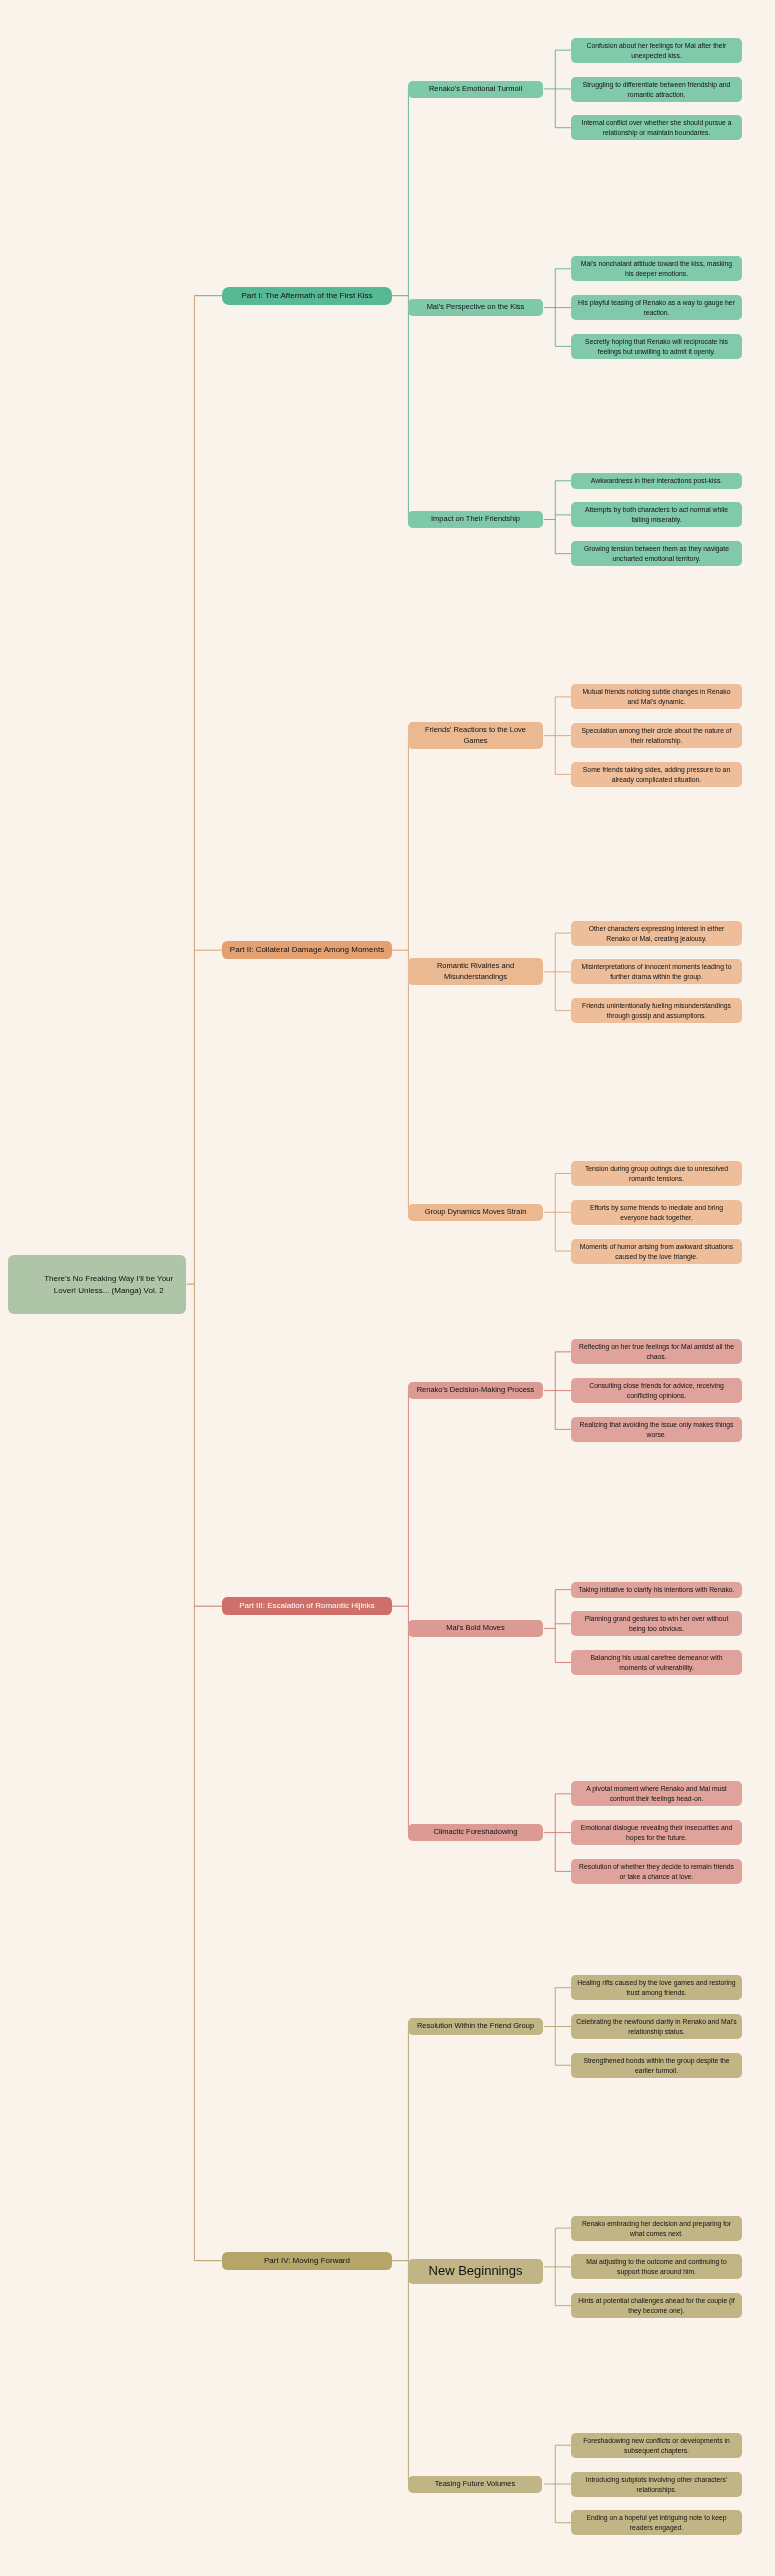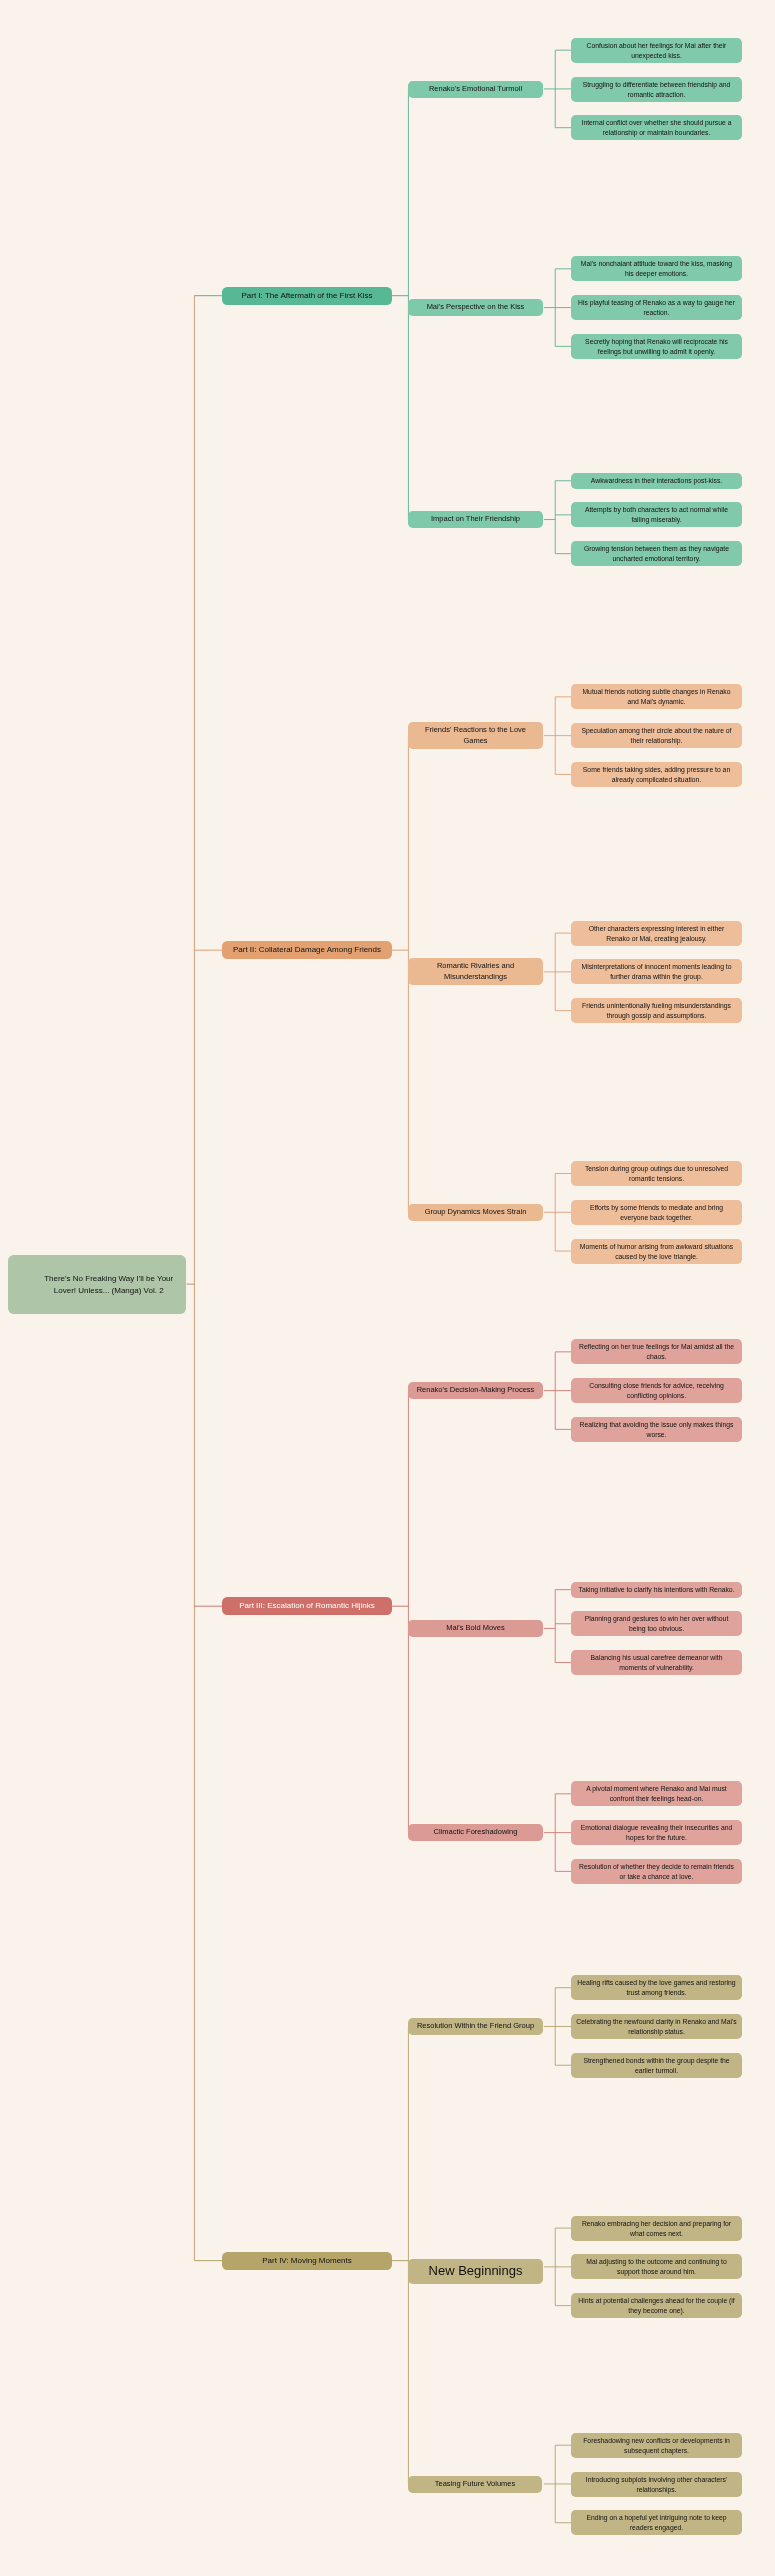--- a/index.html
+++ b/index.html
@@ -39,21 +39,21 @@
     color: #111111;
   }
   
   .node.root {
     background: #aec5a7;
     font-size: 8px;
     border-radius: 5.7px;
   }
   
   .node.l1 { font-size: 8px; border-radius: 5.2px; }
-  .node.l1.c-green { background: #56b894; }
+  .node.l1.c-green { background: #56b894; border-radius: 7px; }
   .node.l1.c-orange { background: #e3a172; }
   .node.l1.c-red { background: #ce7069; color: #ffffff; }
   .node.l1.c-khaki { background: #b5a569; }
 
   
   .node.l2 { font-size: 7.5px; }
   .node.l2.c-green { background: #7fc9ab; }
   .node.l2.c-orange { background: #eab992; }
   .node.l2.c-red { background: #dc9a94; }
   .node.l2.c-khaki { background: #c2b585; }
@@ -164,21 +164,21 @@
     <div class="node l3  c-green" style="left: 571px; width: 171px; font-size: 6.8px; top: 77px;">Struggling to differentiate between friendship and romantic attraction.</div>
     <div class="node l3  c-green" style="left: 571px; width: 171px; font-size: 6.8px; top: 115px;">Internal conflict over whether she should pursue a relationship or maintain boundaries.</div>
     <div class="node l2  c-green" style="left: 408px; width: 135px; font-size: 7.5px; top: 299px;">Mai's Perspective on the Kiss</div>
     <div class="node l3  c-green" style="left: 571px; width: 171px; font-size: 6.8px; top: 256px;">Mai's nonchalant attitude toward the kiss, masking his deeper emotions.</div>
     <div class="node l3  c-green" style="left: 571px; width: 171px; font-size: 6.8px; top: 295px;">His playful teasing of Renako as a way to gauge her reaction.</div>
     <div class="node l3  c-green" style="left: 571px; width: 171px; font-size: 6.8px; top: 334px;">Secretly hoping that Renako will reciprocate his feelings but unwilling to admit it openly.</div>
     <div class="node l2  c-green" style="left: 408px; width: 135px; font-size: 7.5px; top: 511px;">Impact on Their Friendship</div>
     <div class="node l3  c-green" style="left: 571px; width: 171px; font-size: 6.8px; top: 473px;">Awkwardness in their interactions post-kiss.</div>
     <div class="node l3  c-green" style="left: 571px; width: 171px; font-size: 6.8px; top: 502px;">Attempts by both characters to act normal while failing miserably.</div>
     <div class="node l3  c-green" style="left: 571px; width: 171px; font-size: 6.8px; top: 541px;">Growing tension between them as they navigate uncharted emotional territory.</div>
-    <div class="node l1 c-orange" style="left: 222px; width: 170px; font-size: 8px; top: 941px;">Part II: Collateral Damage Among Friends</div>
+    <div class="node l1 c-orange" style="left: 222px; width: 170px; font-size: 8px; top: 941px;">Part II: Collateral Damage Among Moments</div>
     <div class="node l2  c-orange" style="left: 408px; width: 135px; font-size: 7.5px; top: 722px;">Friends' Reactions to the Love Games</div>
     <div class="node l3  c-orange" style="left: 571px; width: 171px; font-size: 6.8px; top: 684px;">Mutual friends noticing subtle changes in Renako and Mai's dynamic.</div>
     <div class="node l3  c-orange" style="left: 571px; width: 171px; font-size: 6.8px; top: 723px;">Speculation among their circle about the nature of their relationship.</div>
     <div class="node l3  c-orange" style="left: 571px; width: 171px; font-size: 6.8px; top: 762px;">Some friends taking sides, adding pressure to an already complicated situation.</div>
     <div class="node l2  c-orange" style="left: 408px; width: 135px; font-size: 7.5px; top: 958px;">Romantic Rivalries and Misunderstandings</div>
     <div class="node l3  c-orange" style="left: 571px; width: 171px; font-size: 6.8px; top: 921px;">Other characters expressing interest in either Renako or Mai, creating jealousy.</div>
     <div class="node l3  c-orange" style="left: 571px; width: 171px; font-size: 6.8px; top: 959px;">Misinterpretations of innocent moments leading to further drama within the group.</div>
     <div class="node l3  c-orange" style="left: 571px; width: 171px; font-size: 6.8px; top: 998px;">Friends unintentionally fueling misunderstandings through gossip and assumptions.</div>
     <div class="node l2  c-orange" style="left: 408px; width: 135px; font-size: 7.5px; top: 1204px;">Group Dynamics Moves Strain</div>
     <div class="node l3  c-orange" style="left: 571px; width: 171px; font-size: 6.8px; top: 1161px;">Tension during group outings due to unresolved romantic tensions.</div>
@@ -190,21 +190,21 @@
     <div class="node l3  c-red" style="left: 571px; width: 171px; font-size: 6.8px; top: 1378px;">Consulting close friends for advice, receiving conflicting opinions.</div>
     <div class="node l3  c-red" style="left: 571px; width: 171px; font-size: 6.8px; top: 1417px;">Realizing that avoiding the issue only makes things worse.</div>
     <div class="node l2  c-red" style="left: 408px; width: 135px; font-size: 7.5px; top: 1620px;">Mai's Bold Moves</div>
     <div class="node l3  c-red" style="left: 571px; width: 171px; font-size: 6.8px; top: 1582px;">Taking initiative to clarify his intentions with Renako.</div>
     <div class="node l3  c-red" style="left: 571px; width: 171px; font-size: 6.8px; top: 1611px;">Planning grand gestures to win her over without being too obvious.</div>
     <div class="node l3  c-red" style="left: 571px; width: 171px; font-size: 6.8px; top: 1650px;">Balancing his usual carefree demeanor with moments of vulnerability.</div>
     <div class="node l2  c-red" style="left: 408px; width: 135px; font-size: 7.5px; top: 1824px;">Climactic Foreshadowing</div>
     <div class="node l3  c-red" style="left: 571px; width: 171px; font-size: 6.8px; top: 1781px;">A pivotal moment where Renako and Mai must confront their feelings head-on.</div>
     <div class="node l3  c-red" style="left: 571px; width: 171px; font-size: 6.8px; top: 1820px;">Emotional dialogue revealing their insecurities and hopes for the future.</div>
     <div class="node l3  c-red" style="left: 571px; width: 171px; font-size: 6.8px; top: 1859px;">Resolution of whether they decide to remain friends or take a chance at love.</div>
-    <div class="node l1 c-khaki" style="left: 222px; width: 170px; font-size: 8px; top: 2252px;">Part IV: Moving Moments</div>
+    <div class="node l1 c-khaki" style="left: 222px; width: 170px; font-size: 8px; top: 2252px;">Part IV: Moving Forward</div>
     <div class="node l2  c-khaki" style="left: 408px; width: 135px; font-size: 7.5px; top: 2018px;">Resolution Within the Friend Group</div>
     <div class="node l3  c-khaki" style="left: 571px; width: 171px; font-size: 6.8px; top: 1975px;">Healing rifts caused by the love games and restoring trust among friends.</div>
     <div class="node l3  c-khaki" style="left: 571px; width: 171px; font-size: 6.8px; top: 2014px;">Celebrating the newfound clarity in Renako and Mai's relationship status.</div>
     <div class="node l3  c-khaki" style="left: 571px; width: 171px; font-size: 6.8px; top: 2053px;">Strengthened bonds within the group despite the earlier turmoil.</div>
     <div class="node l2  c-khaki" style="left: 408px; width: 135px; font-size: 13px; top: 2259px;">New Beginnings</div>
     <div class="node l3  c-khaki" style="left: 571px; width: 171px; font-size: 6.8px; top: 2216px;">Renako embracing her decision and preparing for what comes next.</div>
     <div class="node l3  c-khaki" style="left: 571px; width: 171px; font-size: 6.8px; top: 2254px;">Mai adjusting to the outcome and continuing to support those around him.</div>
     <div class="node l3  c-khaki" style="left: 571px; width: 171px; font-size: 6.8px; top: 2293px;">Hints at potential challenges ahead for the couple (if they become one).</div>
     <div class="node l2  c-khaki" style="left: 408px; width: 134px; font-size: 7.5px; top: 2476px;">Teasing Future Volumes</div>
     <div class="node l3  c-khaki" style="left: 571px; width: 171px; font-size: 6.8px; top: 2433px;">Foreshadowing new conflicts or developments in subsequent chapters.</div>

